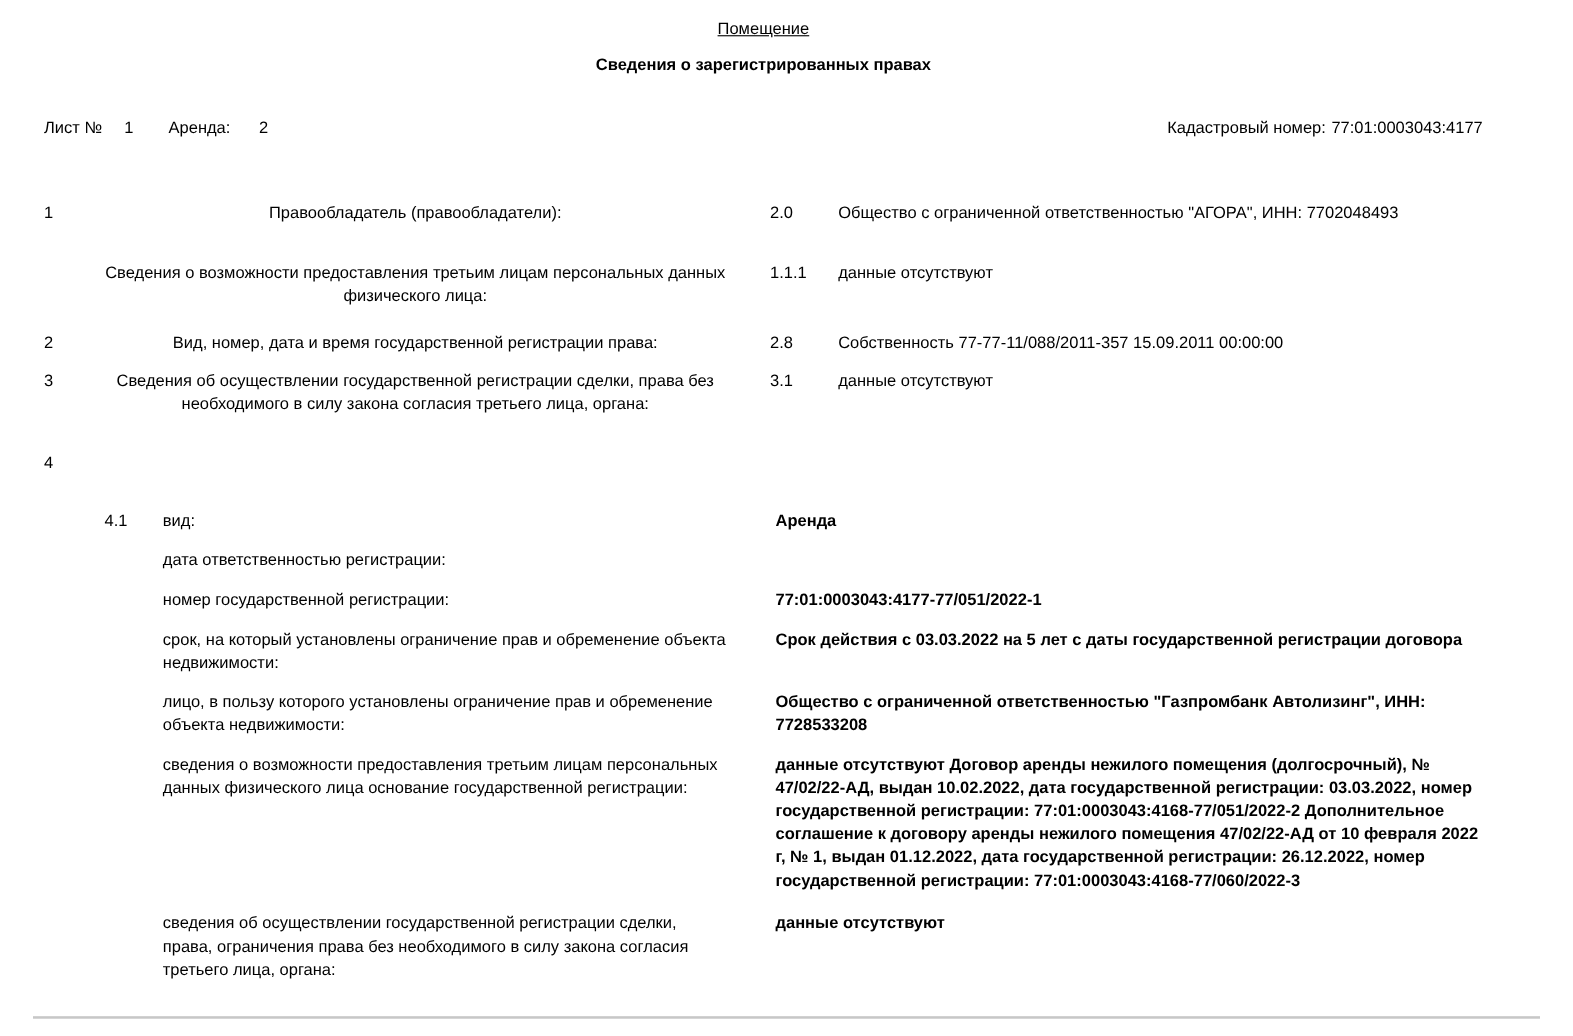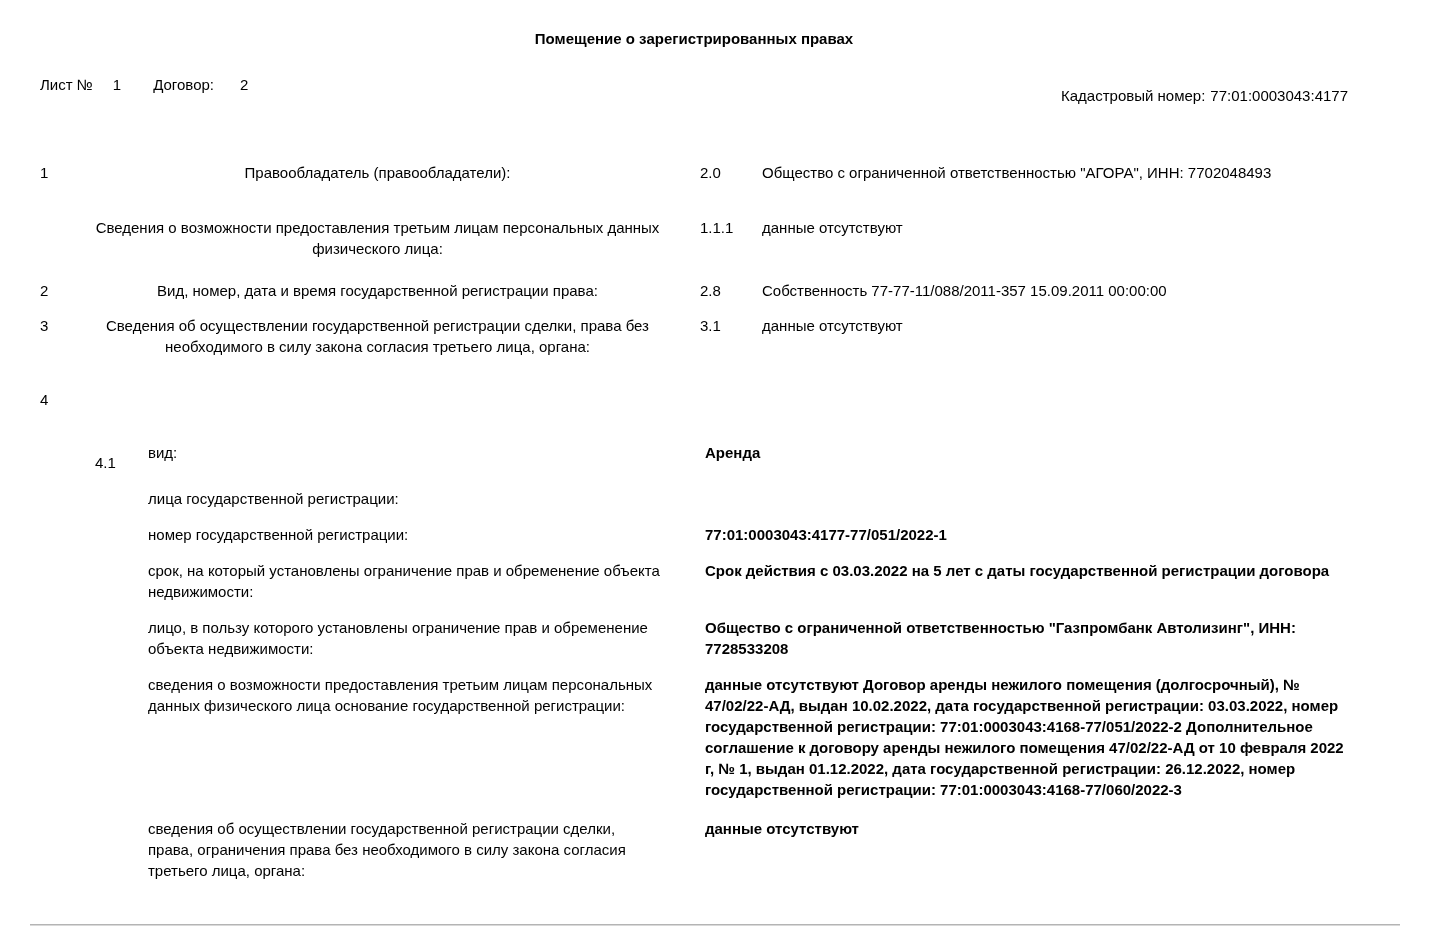--- a/index.html
+++ b/index.html
@@ -26,21 +26,21 @@
   }
   .doc-subtitle {
     text-align: center;
     font-weight: 700;
     margin-top: 12px;
   }
   .sheet-row {
     margin-top: 14px;
     display: flex;
     justify-content: space-between;
-    align-items: center;
+    align-items: flex-end;
   }
   .sheet-left { display: flex; align-items: flex-start; }
   .sheet-left .g20 { width: 20px; }
   .sheet-left .g32 { width: 32px; }
   .sheet-left .g26 { width: 26px; }
   .sheet-right { display: flex; margin-top: 22px; }
   .sheet-right .g5 { width: 5px; }
 
   .content { margin-top: 56px; }
 
@@ -52,21 +52,21 @@
   .c-label { width: 565px; flex: none; text-align: center; }
   .c-gap   { width: 40px;  flex: none; }
   .c-rnum  { width: 62px;  flex: none; }
   .c-rvalue{ flex: 1; }
 
   .subrow {
     display: flex;
     align-items: flex-start;
   }
   .s-indent { width: 55px;  flex: none; }
-  .s-num    { width: 53px;  flex: none; margin-top: 10px; }
+  .s-num    { width: 53px;  flex: none; }
   .s-label  { width: 512px; flex: none; }
   .s-gap    { width: 45px;  flex: none; }
   .s-value  { flex: 1; font-weight: bold; }
 
   .mb34 { margin-bottom: 34px; }
   .mb21 { margin-bottom: 21px; }
   .mb14 { margin-bottom: 14px; }
   .mb32 { margin-bottom: 32px; }
   .mb15 { margin-bottom: 15px; }
   .mb18 { margin-bottom: 18px; }
@@ -79,29 +79,30 @@
     height: 2px;
     background: #b4b4b4;
     border-bottom: 1px solid #d9d9d9;
   }
 </style>
 </head>
 <body>
 
 <div class="page">
 
-  <div class="doc-subtitle">Помещение о зарегистрированных правах</div>
+  <div class="doc-title">Помещение</div>
+  <div class="doc-subtitle">Сведения о зарегистрированных правах</div>
 
   <div class="sheet-row">
     <div class="sheet-left">
       <span>Лист №</span>
       <span class="g20"></span>
       <span>1</span>
       <span class="g32"></span>
-      <span>Договор:</span>
+      <span>Аренда:</span>
       <span class="g26"></span>
       <span>2</span>
     </div>
     <div class="sheet-right">
       <span>Кадастровый номер:</span>
       <span class="g5"></span>
       <span>77:01:0003043:4177</span>
     </div>
   </div>
 
@@ -150,21 +151,21 @@
       <div class="s-indent"></div>
       <div class="s-num">4.1</div>
       <div class="s-label">вид:</div>
       <div class="s-gap"></div>
       <div class="s-value">Аренда</div>
     </div>
 
     <div class="subrow mb15">
       <div class="s-indent"></div>
       <div class="s-num"></div>
-      <div class="s-label">лица государственной регистрации:</div>
+      <div class="s-label">дата ответственностью регистрации:</div>
       <div class="s-gap"></div>
     </div>
 
     <div class="subrow mb15">
       <div class="s-indent"></div>
       <div class="s-num"></div>
       <div class="s-label">номер государственной регистрации:</div>
       <div class="s-gap"></div>
       <div class="s-value">77:01:0003043:4177-77/051/2022-1</div>
     </div>

